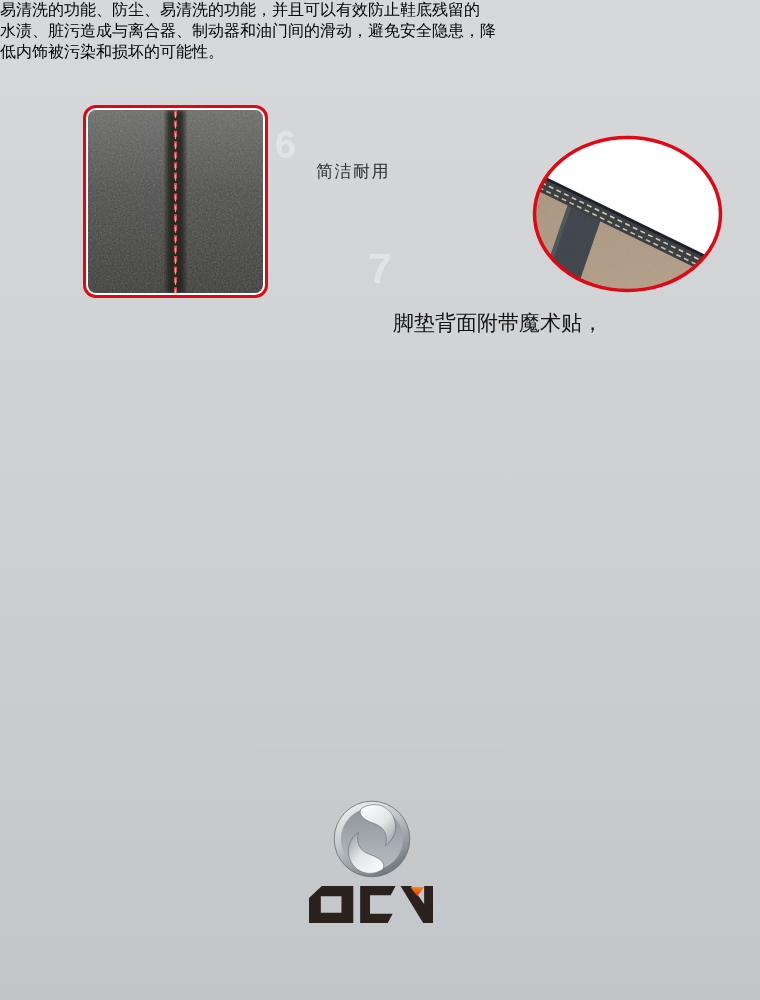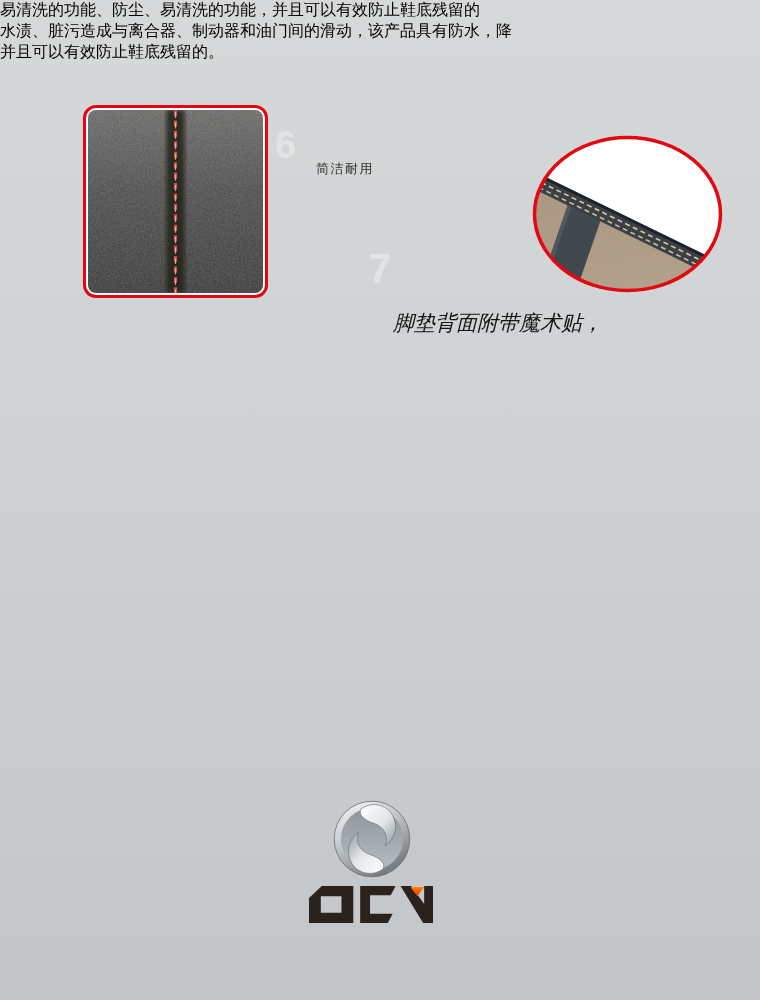--- a/index.html
+++ b/index.html
@@ -26,30 +26,30 @@
     position:absolute;
     font-weight:bold;
     color:#e3e5e6;
     opacity:0.9;
     line-height:1;
   }
   .wm-6{left:275px;top:126px;font-size:38px;}
   .wm-7{left:368px;top:248px;font-size:42px;}
   .caption-6{
     position:absolute;left:316px;top:160px;
-    font-size:13px;letter-spacing:1.5px;color:#2f2f2f;font-family:Liberation Mono, monospace;
+    font-size:17px;letter-spacing:1.5px;color:#2f2f2f;font-family:Liberation Mono, monospace;
   }
   
   .photo-oval{
     position:absolute;left:531px;top:134px;width:193px;height:160px;
   }
   .photo-oval svg{display:block;width:100%;height:100%;}
   .caption-7{
     position:absolute;left:393px;top:305px;
-    font-size:21px;line-height:35px;color:#141414;font-style:italic;
+    font-size:21px;line-height:35px;color:#141414;
   }
   
   .description{
     position:absolute;left:60px;top:546px;width:656px;
     font-size:21px;line-height:37px;color:#2e2f30;
     margin:0;
   }
   
   .emblem{
     position:absolute;left:330px;top:797px;width:84px;height:84px;
@@ -140,22 +140,22 @@
 
   <div class="watermark wm-7">7</div>
 
   <div class="caption-7">
     <div>脚垫背面附带魔术贴，</div>
   </div>
 
   <p class="description">
     </p>
     <div>易清洗的功能、防尘、易清洗的功能，并且可以有效防止鞋底残留的</div>
-    <div>水渍、脏污造成与离合器、制动器和油门间的滑动，该产品具有防水，降</div>
-    <div>并且可以有效防止鞋底残留的。</div>
+    <div>水渍、脏污造成与离合器、制动器和油门间的滑动，避免安全隐患，降</div>
+    <div>低内饰被污染和损坏的可能性。</div>
   <p></p>
 
   <div class="emblem">
     <svg viewBox="0 0 100 100">
       <defs>
         <linearGradient id="ringG" x1="0" y1="0" x2="0.55" y2="1">
           <stop offset="0" stop-color="#fbfcfc"></stop>
           <stop offset="0.45" stop-color="#c7ccd0"></stop>
           <stop offset="1" stop-color="#767d82"></stop>
         </linearGradient>

